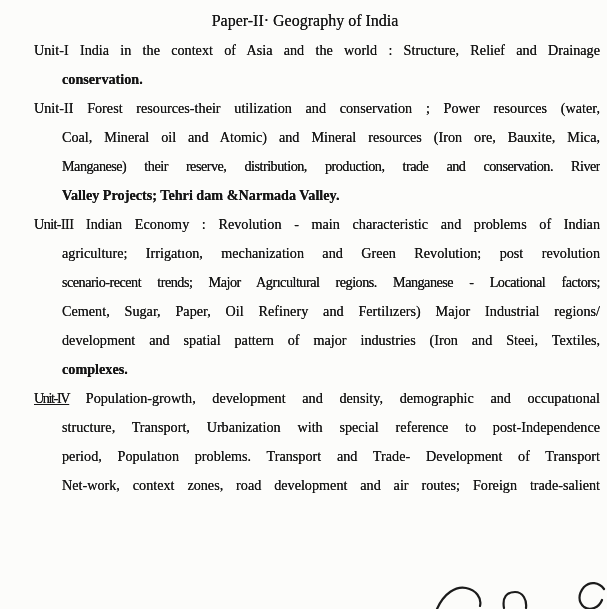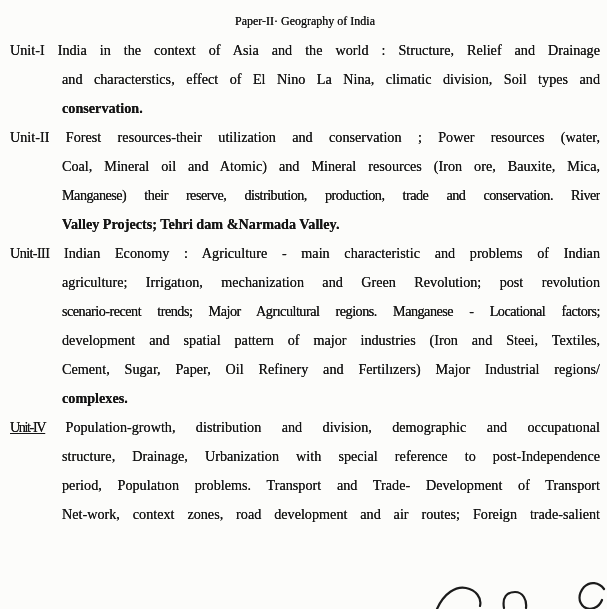--- a/index.html
+++ b/index.html
@@ -13,80 +13,79 @@
   }
   .page {
     position: relative;
     width: 590px;
     height: 603px;
     padding: 6px 7px 0 10px;
   }
   .title {
     height: 30px;
     line-height: 30px;
-    font-size: 12px;
+    font-size: 16px;
     text-align: center;
     text-shadow: 0 0 0.3px rgba(0,0,0,0.85);
   }
   .unit { position: relative; }
   .line {
     position: relative;
     height: 29px;
     line-height: 29px;
     font-size: 14.2px;
     padding-left: 52px;
     text-align: justify;
     text-align-last: justify;
     overflow: hidden;
     text-shadow: 0 0 0.3px rgba(0,0,0,0.85);
   }
-  .line.first { text-indent: -52px; }
+  .line.first { text-indent: -52px; margin-left: 24px; }
   .line.last  { text-align-last: left; font-weight: bold; }
   .line.tight { letter-spacing: -0.5px; }
   .ulabel.u3 { letter-spacing: -0.6px; }
   .ulabel.u4 { letter-spacing: -1.4px; text-decoration: underline; }
   .marks {
     position: absolute;
     left: 0; top: 0;
     width: 607px; height: 609px;
     pointer-events: none;
   }
 </style>
 </head>
 <body>
 
 <div class="page">
 
   <div class="title">Paper-II· Geography of India</div>
 
   <section class="unit">
     <div class="line first"><span class="ulabel u1">Unit-I</span> <span>India in the context of Asia and the world : Structure, Relief and Drainage</span></div>
-    <div class="line">and characterstics, effect of El Nino La Nina, climatic division, Soil types and</div>
     <div class="line last">conservation.</div>
   </section>
 
   <section class="unit">
     <div class="line first"><span class="ulabel u2">Unit-II</span> <span>Forest resources-their utilization and conservation ; Power resources (water,</span></div>
     <div class="line">Coal, Mineral oil and Atomic) and Mineral resources (Iron ore, Bauxite, Mica,</div>
     <div class="line tight">Manganese) their reserve, distribution, production, trade and conservation. River</div>
     <div class="line last">Valley Projects; Tehri dam &amp;Narmada Valley.</div>
   </section>
 
   <section class="unit">
-    <div class="line first"><span class="ulabel u3">Unit-III</span> <span>Indian Economy : Agriculture - main characteristic and problems of Indian</span></div>
+    <div class="line first"><span class="ulabel u3">Unit-III</span> <span>Indian Economy : Revolution - main characteristic and problems of Indian</span></div>
     <div class="line">agriculture; Irrigatıon, mechanization and Green Revolution; post revolution</div>
     <div class="line tight">scenario-recent trends; Major Agrıcultural regions. Manganese - Locational factors;</div>
+    <div class="line">Cement, Sugar, Paper, Oil Refinery and Fertilızers) Major Industrial regions/</div>
     <div class="line">development and spatial pattern of major industries (Iron and Steei, Textiles,</div>
-    <div class="line">Cement, Sugar, Paper, Oil Refinery and Fertilızers) Major Industrial regions/</div>
     <div class="line last">complexes.</div>
   </section>
 
   <section class="unit">
-    <div class="line first"><span class="ulabel u4">Unit-IV</span> <span>Population-growth, distribution and division, demographic and occupatıonal</span></div>
-    <div class="line">structure, Drainage, Urbanization with special reference to post-Independence</div>
+    <div class="line first"><span class="ulabel u4">Unit-IV</span> <span>Population-growth, development and density, demographic and occupatıonal</span></div>
+    <div class="line">structure, Transport, Urbanization with special reference to post-Independence</div>
     <div class="line">period, Populatıon problems. Transport and Trade- Development of Transport</div>
     <div class="line">Net-work, context zones, road development and air routes; Foreign trade-salient</div>
   </section>
 
 </div>
 
 <svg class="marks" viewBox="0 0 607 609" xmlns="http://www.w3.org/2000/svg">
   <path d="M437,609 C444,593 456,586 466,588 C476,590 482,598 480,606" fill="none" stroke="#1b1b1b" stroke-width="2.2" stroke-linecap="round"></path>
   <path d="M504,608 C502,597 507,592 515,592 C523,592 527,600 526,608" fill="none" stroke="#1b1b1b" stroke-width="2.2" stroke-linecap="round"></path>
   <path d="M604,589 C599,582 590,581 584,587 C578,594 578,602 584,607 C590,611 599,608 602,600" fill="none" stroke="#1b1b1b" stroke-width="2.2" stroke-linecap="round"></path>

